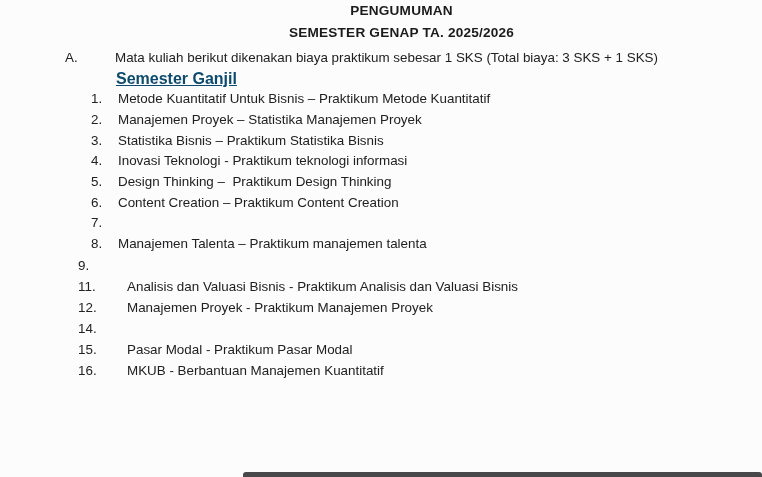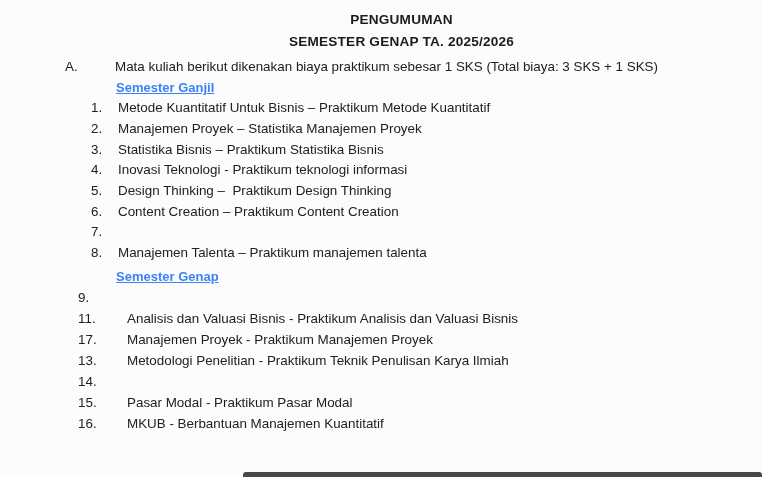--- a/index.html
+++ b/index.html
@@ -6,21 +6,20 @@
   .page {
     position: relative;
     width: 762px;
     height: 477px;
     background: #fcfcfc;
     overflow: hidden;
     font-family: "Liberation Sans", sans-serif;
     color: #212123;
   }
   .header {
-    padding-top: 9px;
     text-align: center;
     margin-left: 41px;
   }
   .header .hline {
     font-size: 13.6px;
     font-weight: 700;
     line-height: 21.6px;
     letter-spacing: 0.2px;
     color: #1b1b1d;
     white-space: pre;
@@ -32,25 +31,25 @@
     line-height: 21px;
     white-space: pre;
   }
   .a-label {
     margin-left: 65px;
     width: 50px;
     flex: none;
   }
   .subheading {
     margin-left: 116px;
-    font-size: 13px;
+    font-size: 16px;
     font-weight: 700;
     line-height: 21px;
     text-decoration: underline;
-    color: #3b82f6;
+    color: #0c4a6e;
   }
   .subheading.genap { margin-top: 2px; }
   .list .row {
     display: flex;
     font-size: 13.4px;
     line-height: 20.7px;
     white-space: pre;
   }
   .list.genap .row { line-height: 21px; }
   .list.ganjil .row { padding-left: 91px; }
@@ -118,42 +117,37 @@
   <div class="row">
     <span class="num">7.</span>
   </div>
 
   <div class="row">
     <span class="num">8.</span>
     <span class="txt">Manajemen Talenta – Praktikum manajemen talenta</span>
   </div>
 </div>
 
-  <div class="subheading genap">Semester Genap</div>
 
   <div class="list genap" id="list-genap">
   <div class="row">
     <span class="num">9.</span>
   </div>
 
 
   <div class="row">
     <span class="num">11.</span>
     <span class="txt">Analisis dan Valuasi Bisnis - Praktikum Analisis dan Valuasi Bisnis</span>
   </div>
 
   <div class="row">
-    <span class="num">17.</span>
+    <span class="num">12.</span>
     <span class="txt">Manajemen Proyek - Praktikum Manajemen Proyek</span>
   </div>
 
-  <div class="row">
-    <span class="num">13.</span>
-    <span class="txt">Metodologi Penelitian - Praktikum Teknik Penulisan Karya Ilmiah</span>
-  </div>
 
   <div class="row">
     <span class="num">14.</span>
   </div>
 
   <div class="row">
     <span class="num">15.</span>
     <span class="txt">Pasar Modal - Praktikum Pasar Modal</span>
   </div>
 

